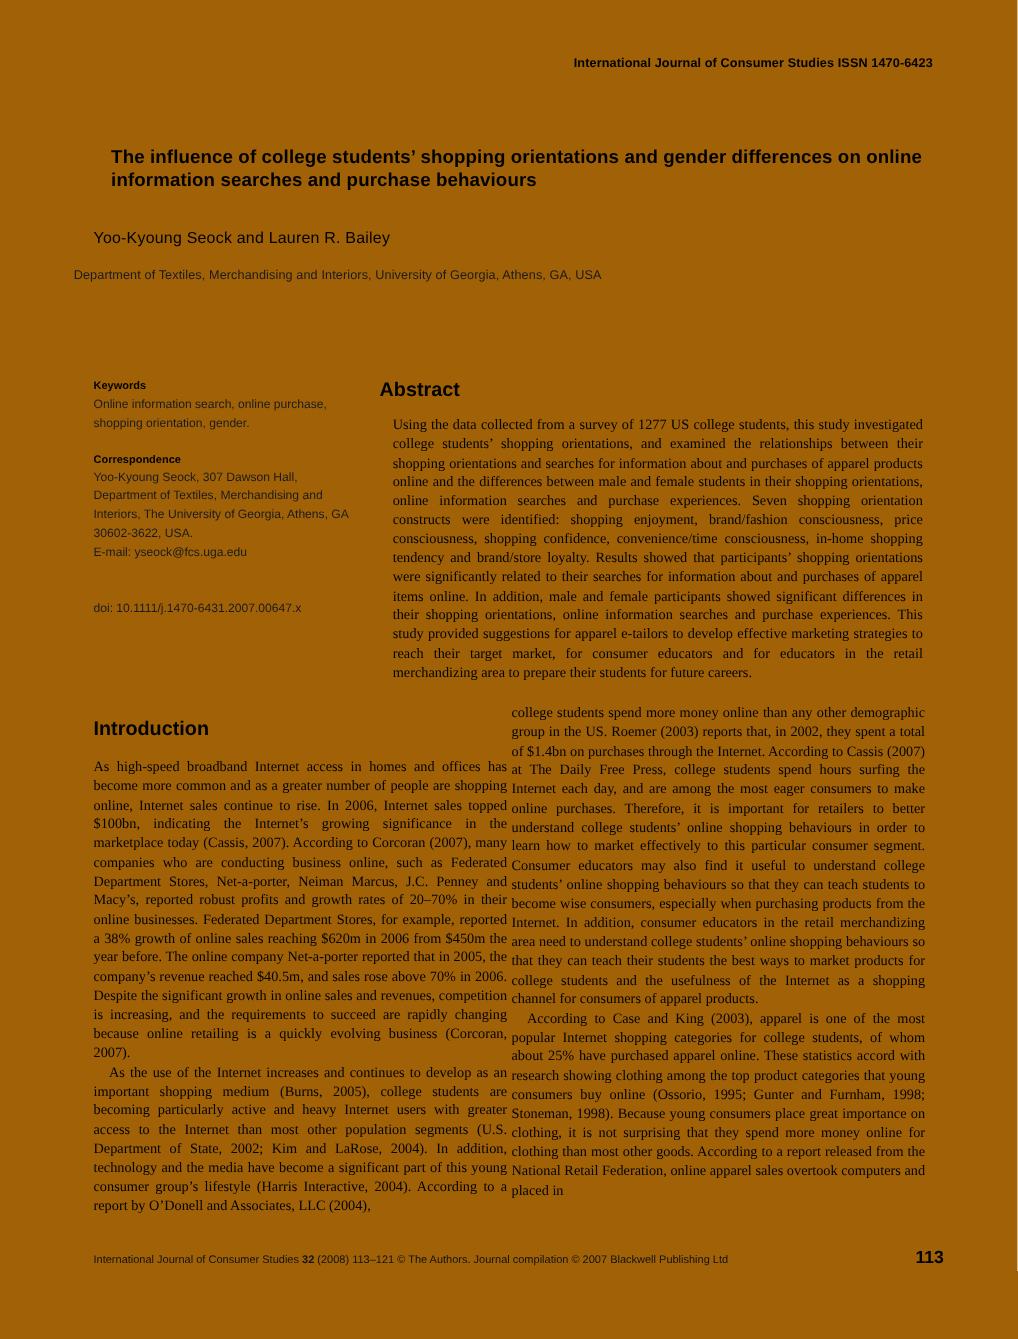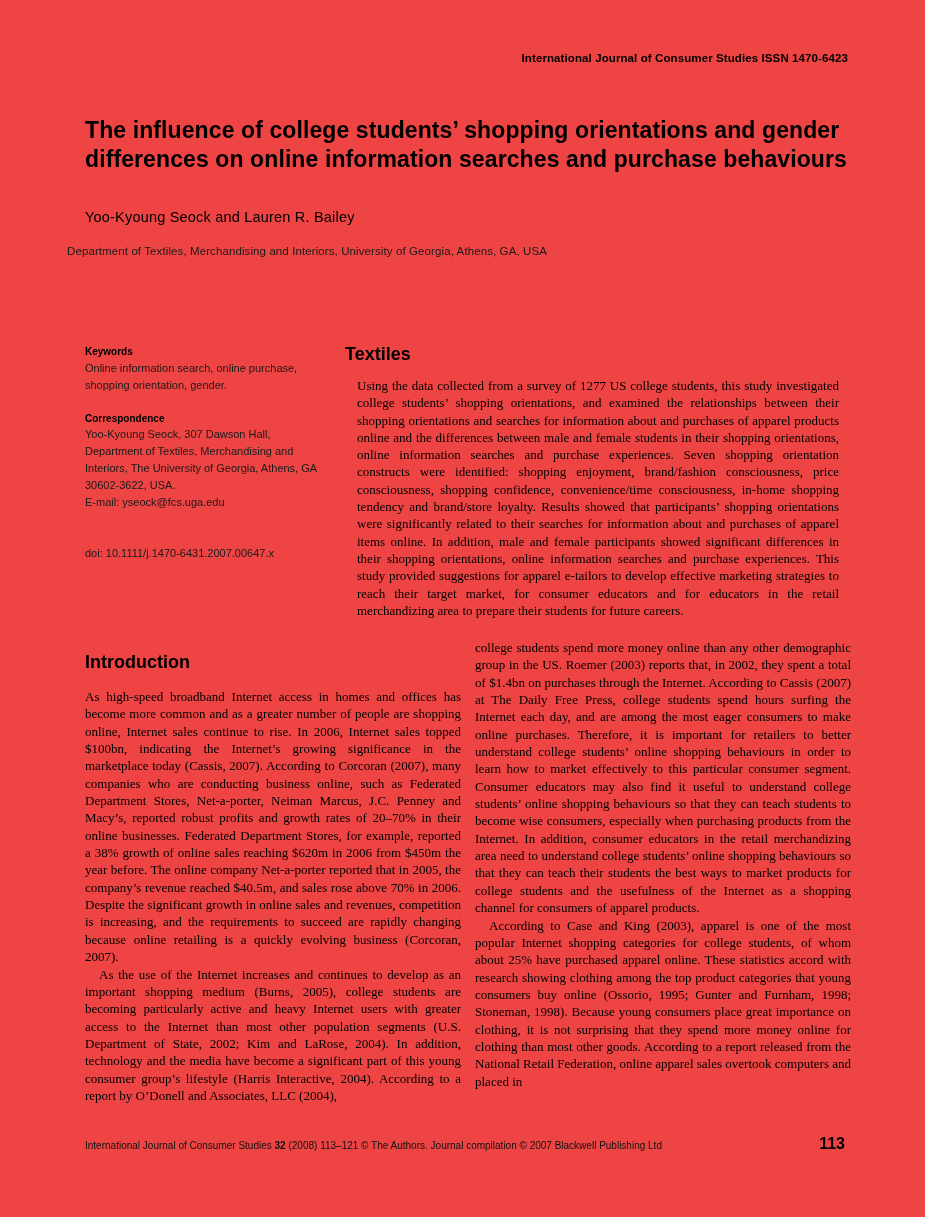--- a/index.html
+++ b/index.html
@@ -1,45 +1,45 @@
 <!DOCTYPE html>
 <html><head>
 <meta charset="utf-8">
 <style>
   * { box-sizing: border-box; }
   html, body { margin: 0; padding: 0; background: #ffffff; }
   .page {
     position: relative;
     width: 925px;
     height: 1217px;
-    background: #ef4444;
+    background: #a16207;
     color: #000000;
     font-family: "Liberation Serif", serif;
     overflow: hidden;
   }
   .running-head {
     position: absolute;
     top: 52px;
     right: 77px;
     font-family: "Liberation Sans", sans-serif;
     font-weight: bold;
     font-size: 11.5px;
     letter-spacing: 0.1px;
   }
   .article-title {
     position: absolute;
     top: 116px;
     left: 85px;
     width: 770px;
     font-family: "Liberation Sans", sans-serif;
     font-weight: bold;
-    font-size: 23px;
+    font-size: 17px;
     line-height: 1.25;
     letter-spacing: 0.1px;
-    margin: 0;
+    margin: 16px;
   }
   .byline {
     position: absolute;
     top: 209px;
     left: 85px;
     font-family: "Liberation Sans", sans-serif;
     font-size: 14.5px;
     letter-spacing: 0.2px;
   }
   .affiliation {
@@ -88,41 +88,41 @@
     font-size: 13px;
     line-height: 17.3px;
     text-align: justify;
   }
   .body-section {
     position: absolute;
     top: 639px;
     left: 85px;
     width: 766px;
     display: flex;
-    gap: 14px;
+    gap: 4px;
   }
   .column { width: 376px; }
   .section-heading {
     font-family: "Liberation Sans", sans-serif;
     font-weight: bold;
     font-size: 18px;
     margin: 13px 0 15px 0;
   }
   .body-text {
     margin: 0;
     font-size: 13px;
     line-height: 17.35px;
     text-align: justify;
   }
   .body-text.indent { text-indent: 14px; }
   .footer {
     position: absolute;
     top: 1135px;
     left: 85px;
-    right: 80px;
+    right: 67px;
     display: flex;
     justify-content: space-between;
     align-items: baseline;
     font-family: "Liberation Sans", sans-serif;
     font-size: 10px;
     color: #111111;
   }
   .footer .vol { font-weight: bold; }
   .footer .page-number {
     font-weight: bold;
@@ -151,21 +151,21 @@
       </div>
       <div class="block">
         <p class="block-heading">Correspondence</p>
         <p>Yoo-Kyoung Seock, 307 Dawson Hall, Department of Textiles, Merchandising and Interiors, The University of Georgia, Athens, GA 30602-3622, USA.</p>
         <p>E-mail: yseock@fcs.uga.edu</p>
       </div>
       <p class="doi">doi: 10.1111/j.1470-6431.2007.00647.x</p>
     </div>
 
     <div class="abstract">
-      <h2 class="abstract-heading">Textiles</h2>
+      <h2 class="abstract-heading">Abstract</h2>
       <p class="abstract-body">Using the data collected from a survey of 1277 US college students, this study investigated college students’ shopping orientations, and examined the relationships between their shopping orientations and searches for information about and purchases of apparel products online and the differences between male and female students in their shopping orientations, online information searches and purchase experiences. Seven shopping orientation constructs were identified: shopping enjoyment, brand/fashion consciousness, price consciousness, shopping confidence, convenience/time consciousness, in-home shopping tendency and brand/store loyalty. Results showed that participants’ shopping orientations were significantly related to their searches for information about and purchases of apparel items online. In addition, male and female participants showed significant differences in their shopping orientations, online information searches and purchase experiences. This study provided suggestions for apparel e-tailors to develop effective marketing strategies to reach their target market, for consumer educators and for educators in the retail merchandizing area to prepare their students for future careers.</p>
     </div>
   </div>
 
   <div class="body-section">
     <div class="column">
       <h2 class="section-heading">Introduction</h2>
       <p class="body-text">As high-speed broadband Internet access in homes and offices has become more common and as a greater number of people are shopping online, Internet sales continue to rise. In 2006, Internet sales topped $100bn, indicating the Internet’s growing significance in the marketplace today (Cassis, 2007). According to Corcoran (2007), many companies who are conducting business online, such as Federated Department Stores, Net-a-porter, Neiman Marcus, J.C. Penney and Macy’s, reported robust profits and growth rates of 20–70% in their online businesses. Federated Department Stores, for example, reported a 38% growth of online sales reaching $620m in 2006 from $450m the year before. The online company Net-a-porter reported that in 2005, the company’s revenue reached $40.5m, and sales rose above 70% in 2006. Despite the significant growth in online sales and revenues, competition is increasing, and the requirements to succeed are rapidly changing because online retailing is a quickly evolving business (Corcoran, 2007).</p>
       <p class="body-text indent">As the use of the Internet increases and continues to develop as an important shopping medium (Burns, 2005), college students are becoming particularly active and heavy Internet users with greater access to the Internet than most other population segments (U.S. Department of State, 2002; Kim and LaRose, 2004). In addition, technology and the media have become a significant part of this young consumer group’s lifestyle (Harris Interactive, 2004). According to a report by O’Donell and Associates, LLC (2004),</p>
     </div>

